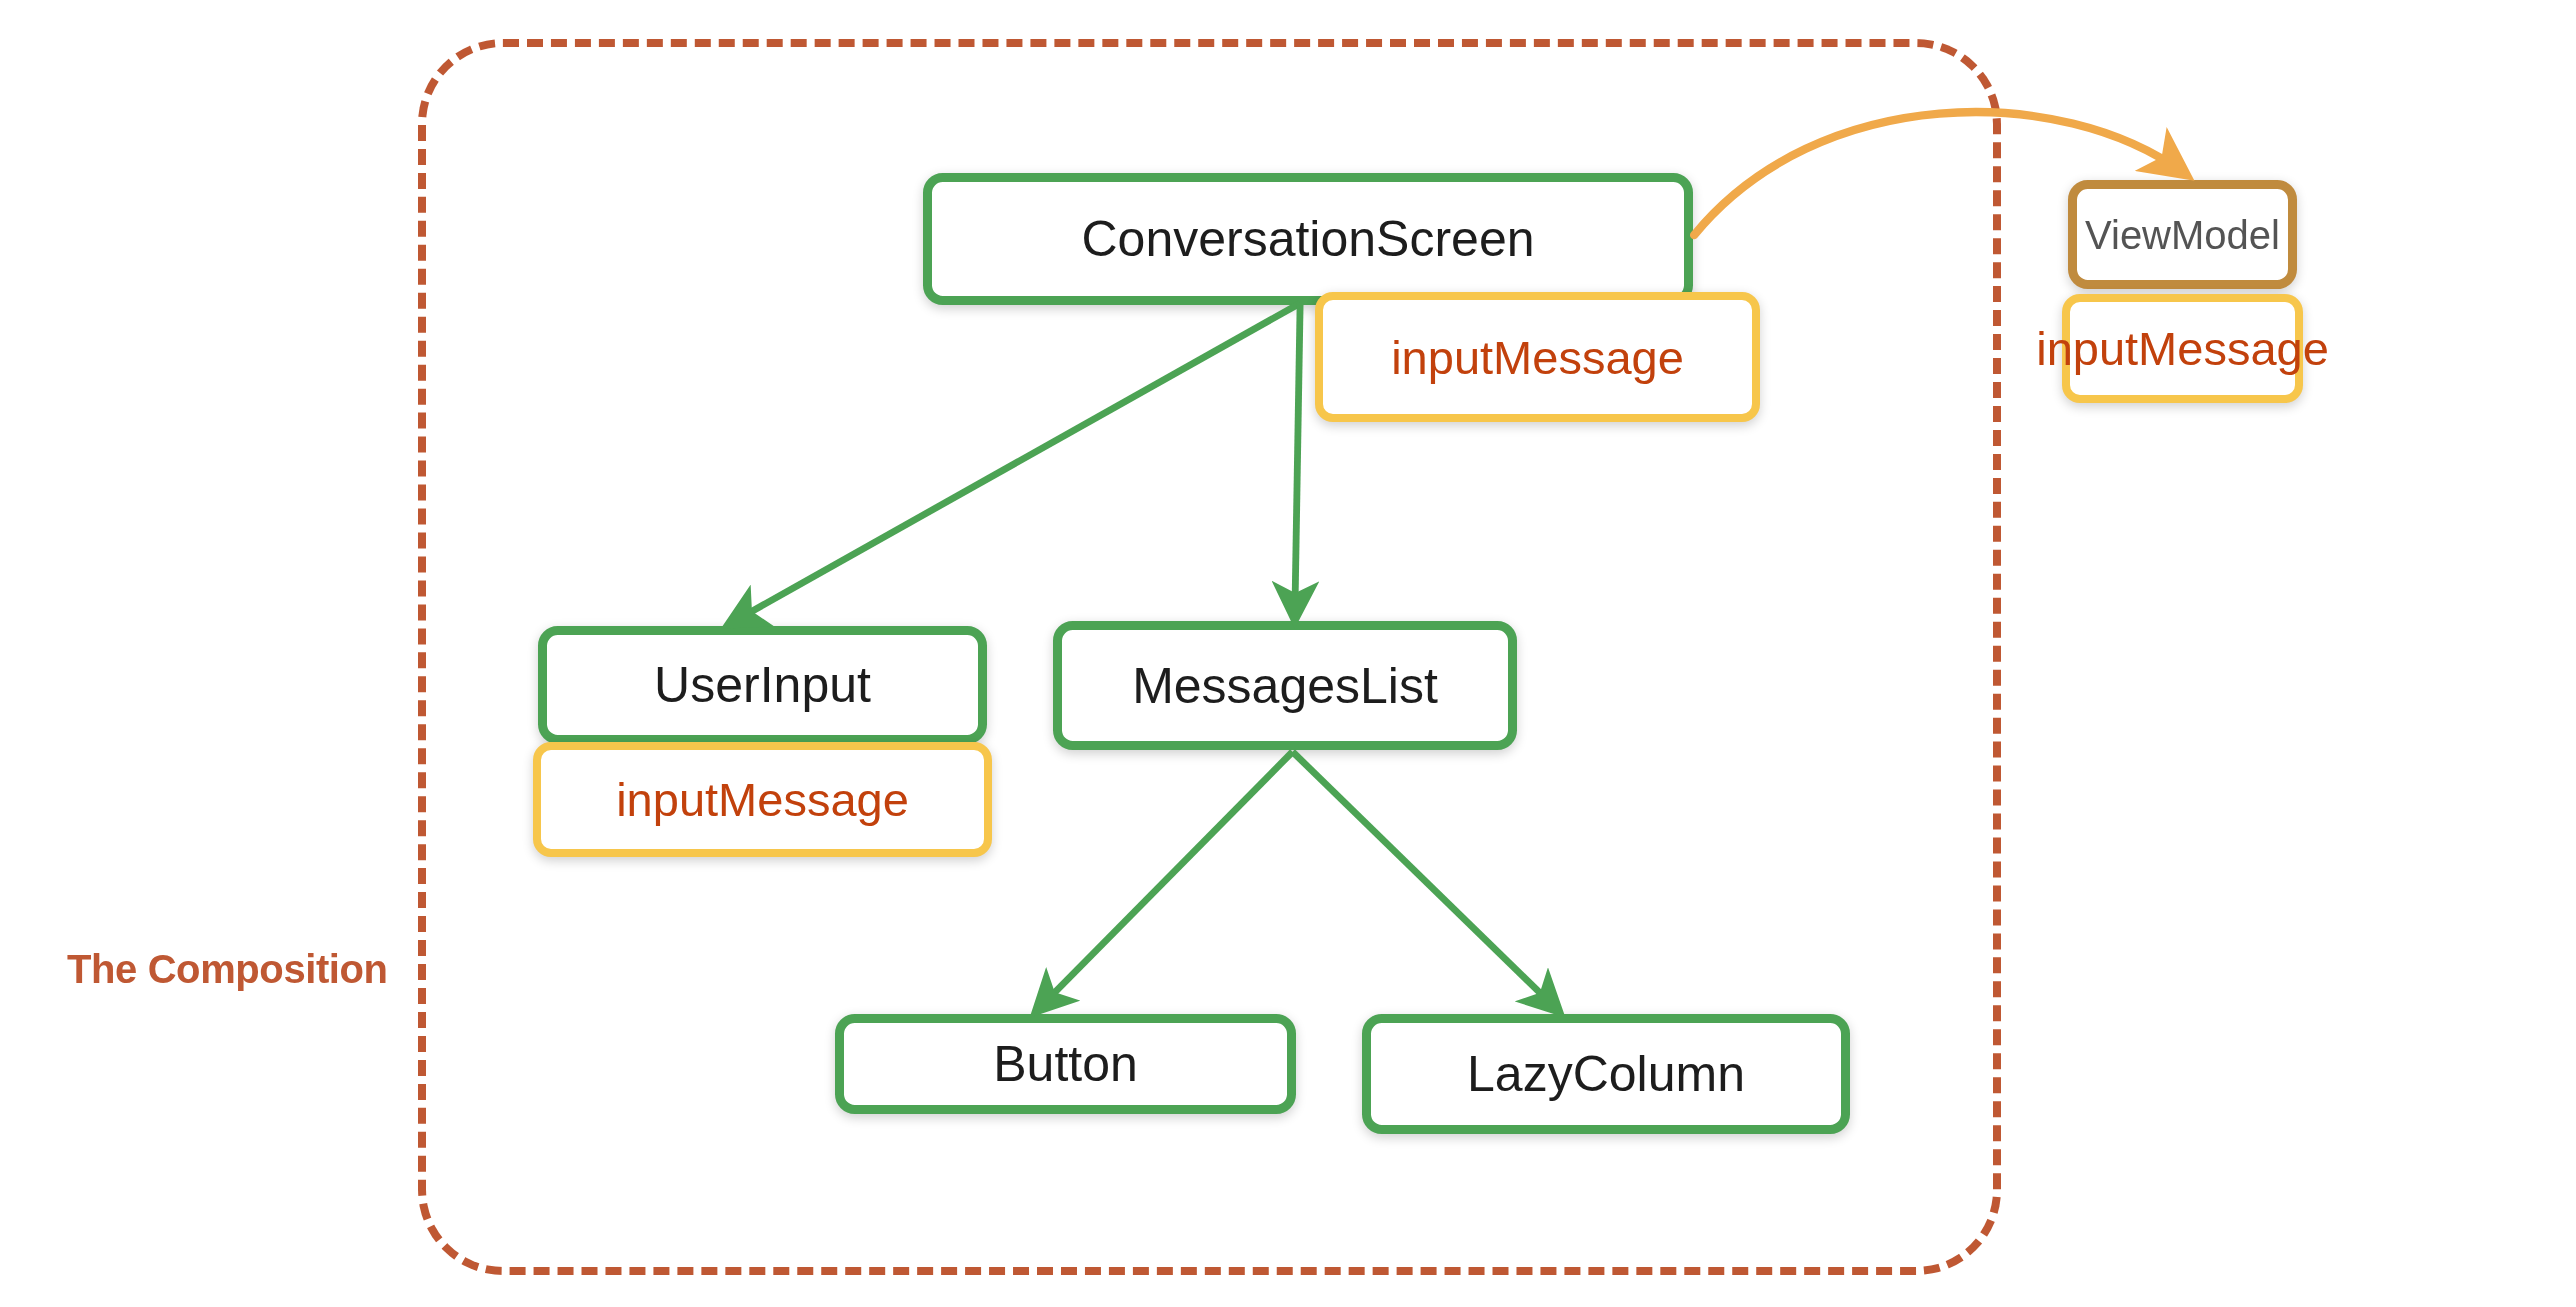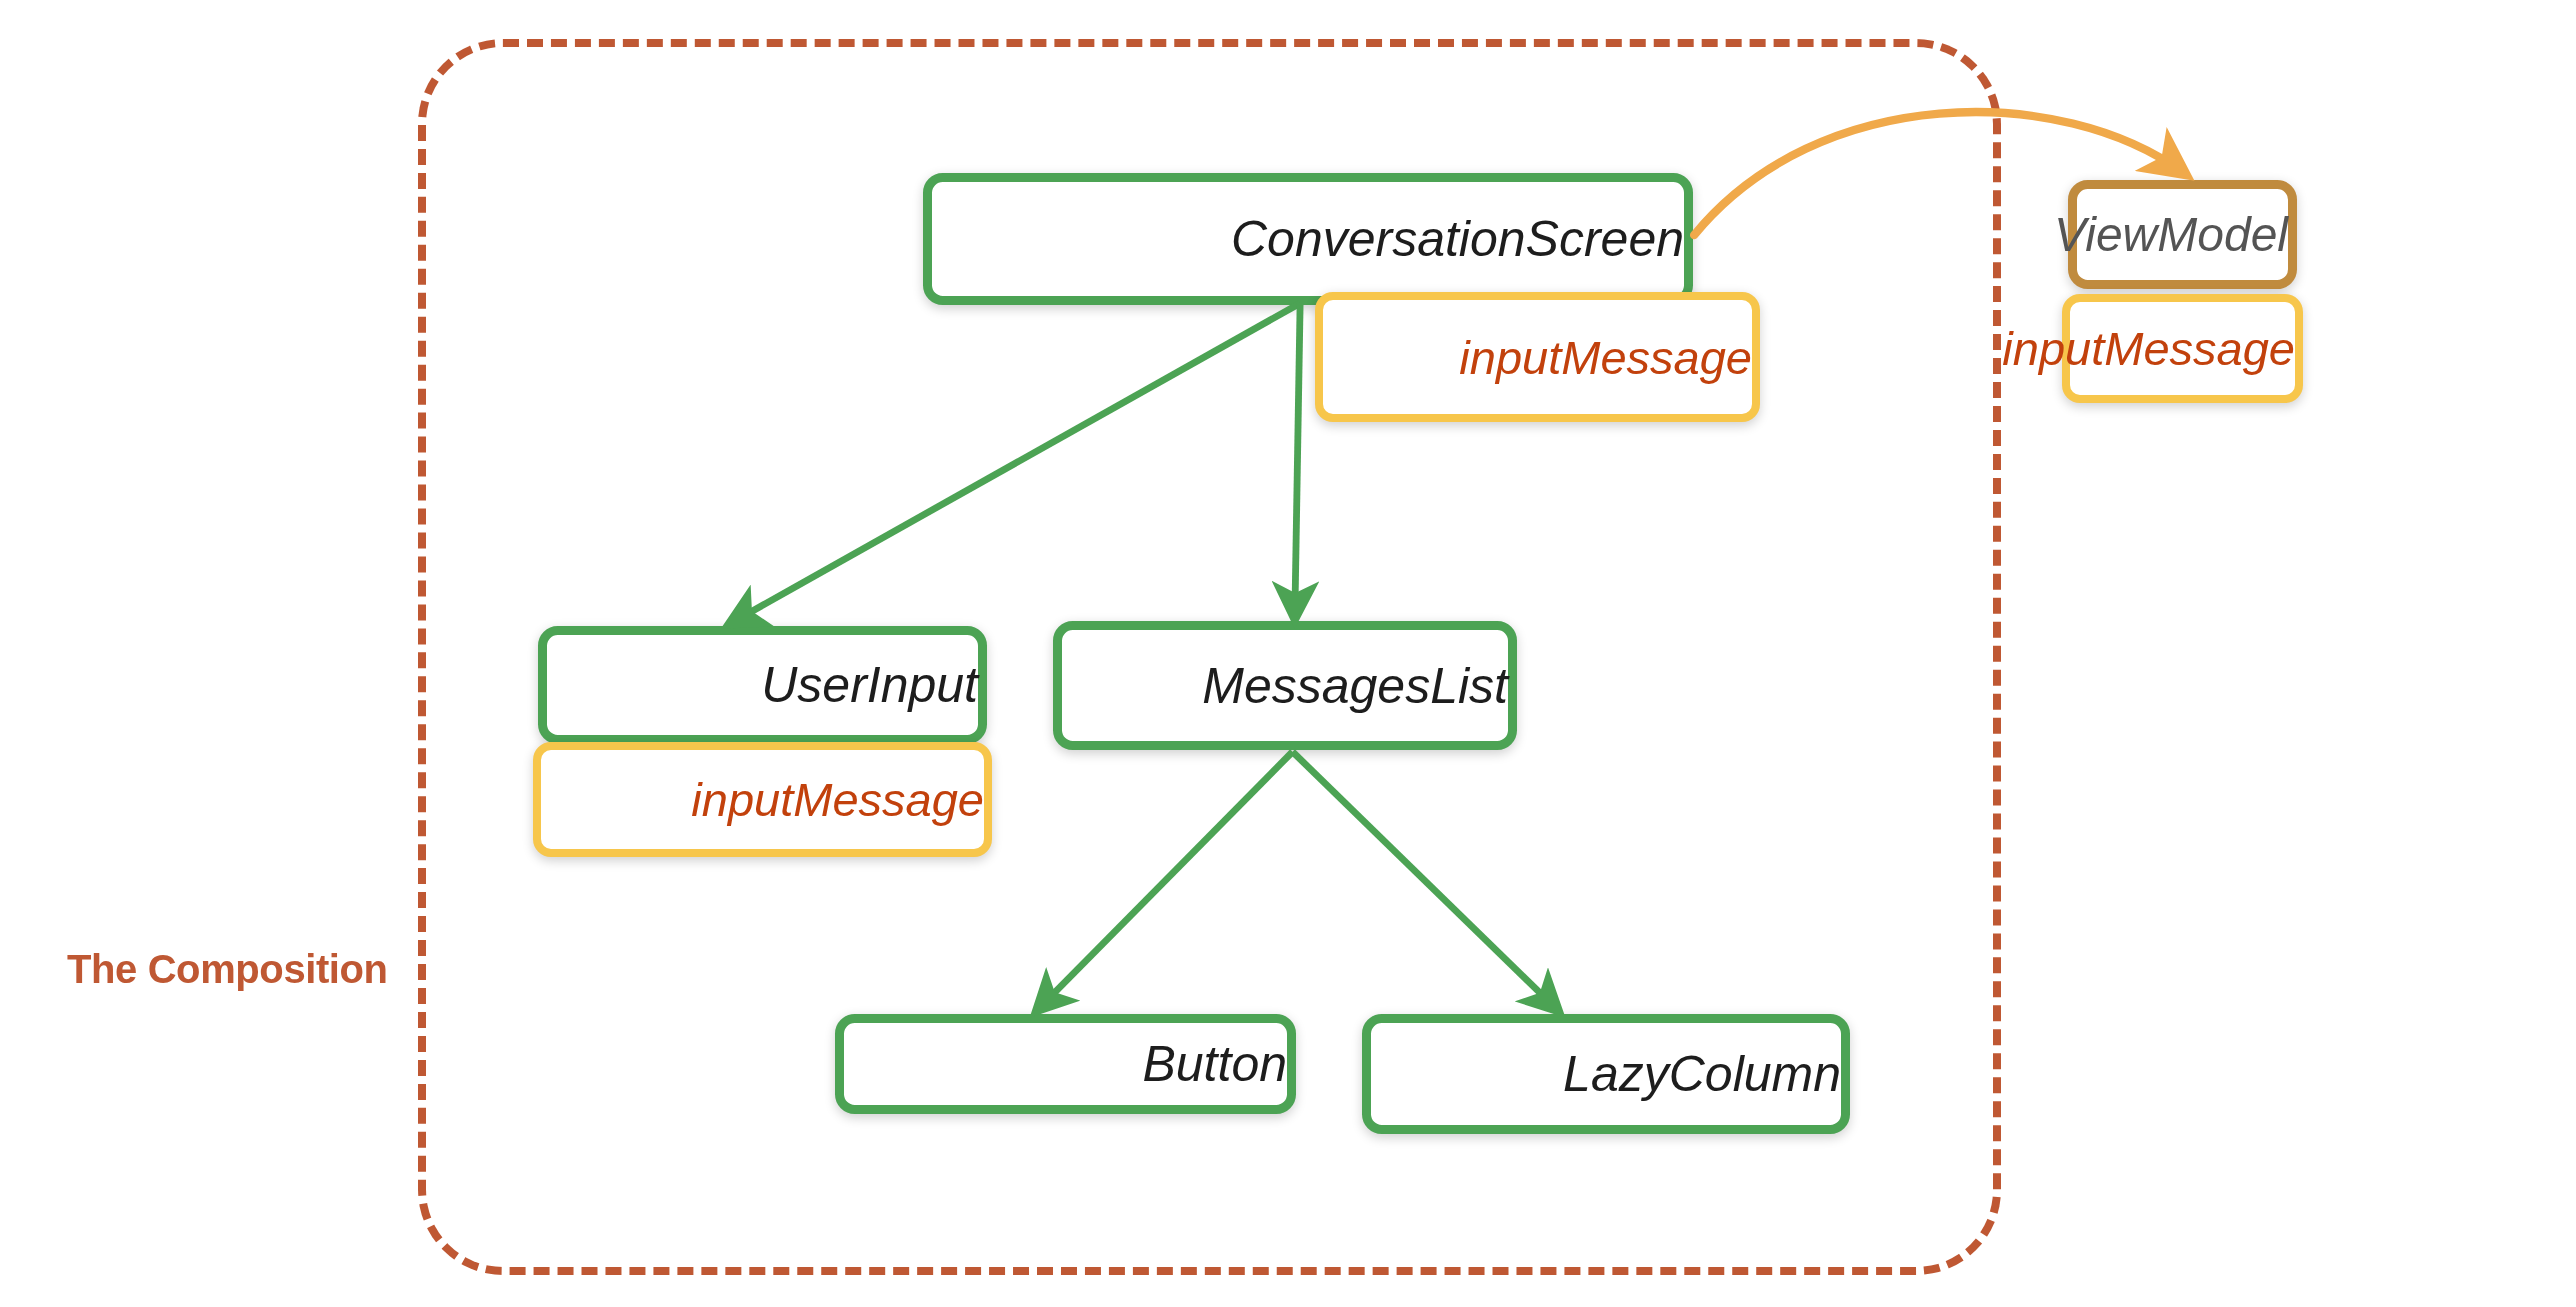--- a/index.html
+++ b/index.html
@@ -37,24 +37,23 @@
     letter-spacing: -0.4px;
     white-space: nowrap;
   }
   
   .node {
     position: absolute;
     box-sizing: border-box;
     background: #ffffff;
     display: flex;
     align-items: center;
-    justify-content: flex-end;
+    justify-content: center;
     border-radius: 19.7px;
     box-shadow: 0 3.8px 10.6px rgba(0,0,0,0.18);
-    font-style: italic;
   }
   .node .label {
     white-space: nowrap;
     line-height: 1;
   }
   .node-composable {
     border: 9px solid #4CA354;
   }
   .node-composable .label {
     color: #1d1d1d;
@@ -66,21 +65,21 @@
   }
   .node-state .label {
     color: #c2410c;
     font-size: 47px;
   }
   .node-viewmodel {
     border: 9px solid #C08B3E;
   }
   .node-viewmodel .label {
     color: #545454;
-    font-size: 48px;
+    font-size: 40px;
   }
   
   #n-conversation-screen { left: 923px; top: 173px;  width: 770px; height: 132px; }
   #n-cs-input-message    { left: 1315px; top: 292px;  width: 445px;  height: 130px; z-index: 6; }
   #n-view-model          { left: 2068px; top: 180px;  width: 229px;  height: 109px; }
   #n-vm-input-message    { left: 2062px; top: 294px;  width: 241px;  height: 109px; }
   #n-user-input          { left: 538px;  top: 626px;  width: 449px;  height: 118px; }
   #n-ui-input-message    { left: 533px;  top: 742px;  width: 459px;  height: 115px; z-index: 6; }
   #n-messages-list       { left: 1053px; top: 621px;  width: 464px;  height: 129px; }
   #n-button              { left: 835px; top: 1014px; width: 461px;  height: 100px; }

